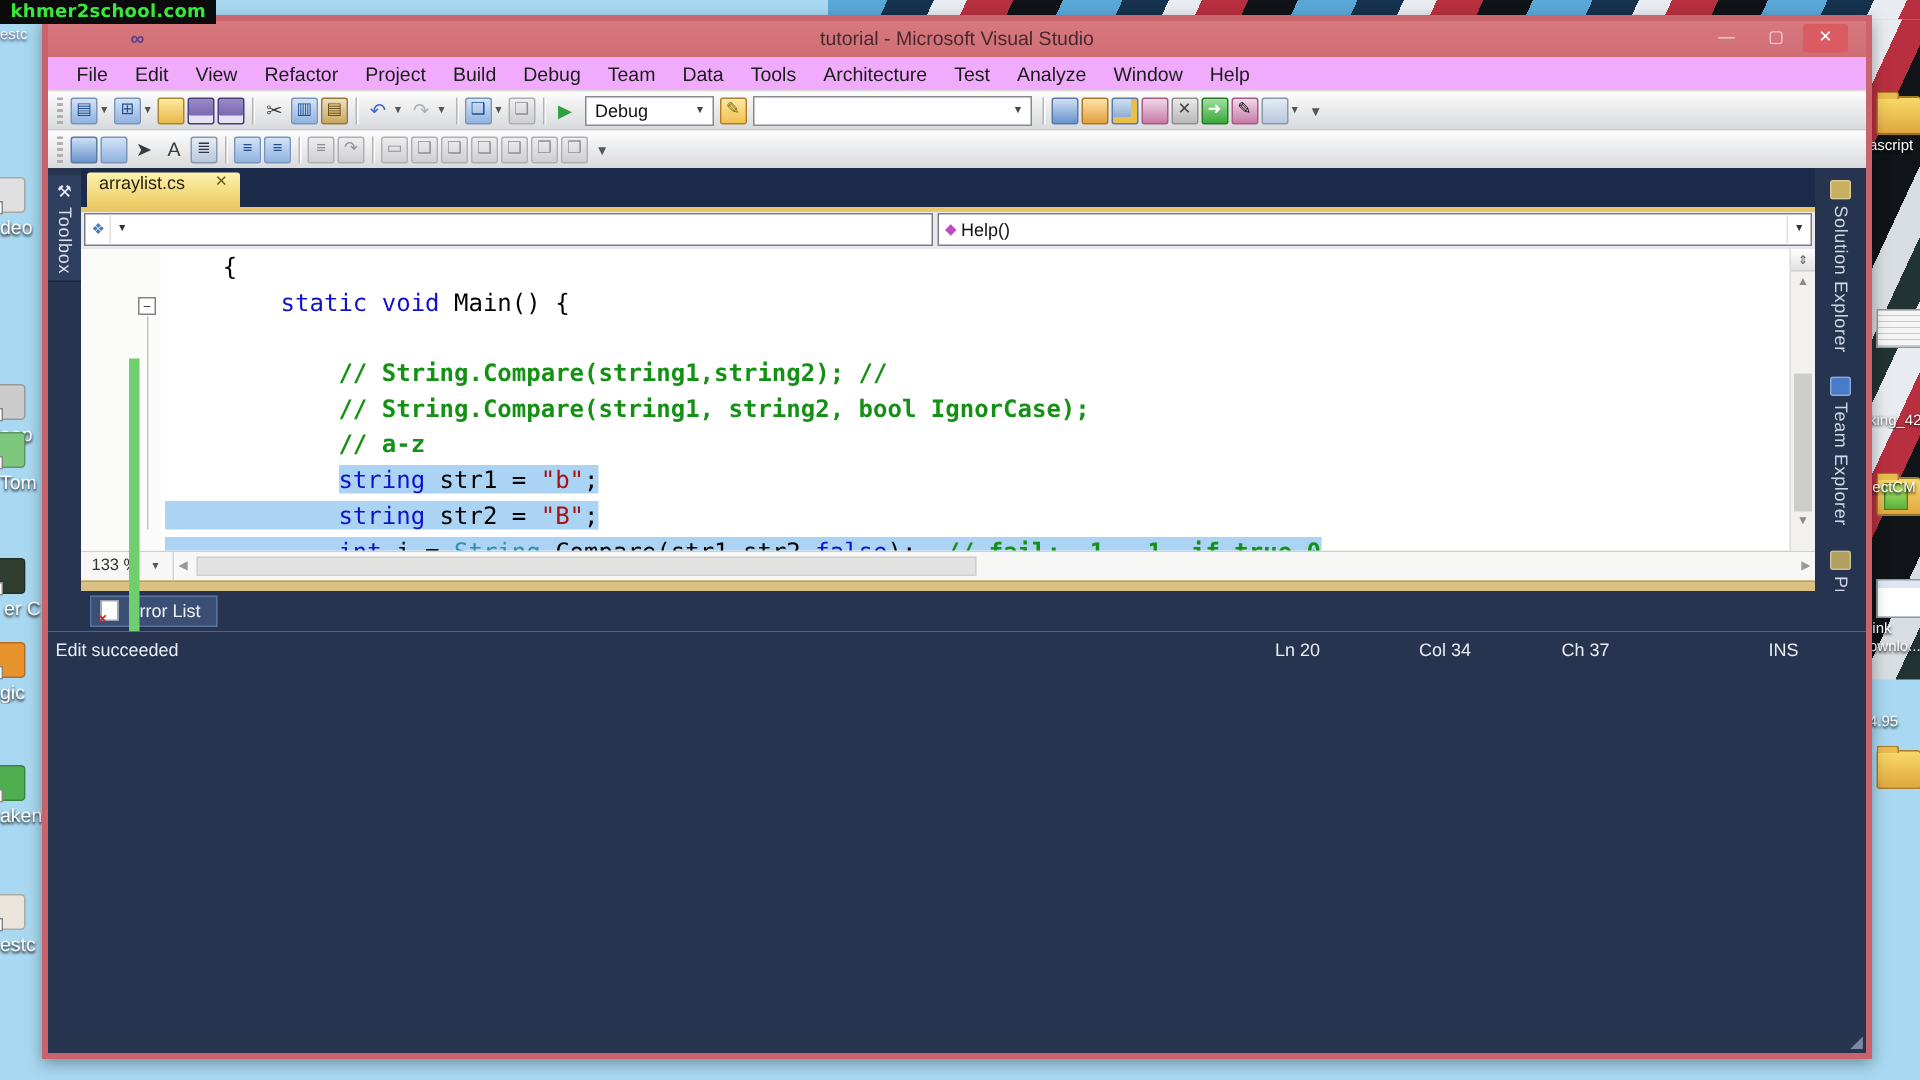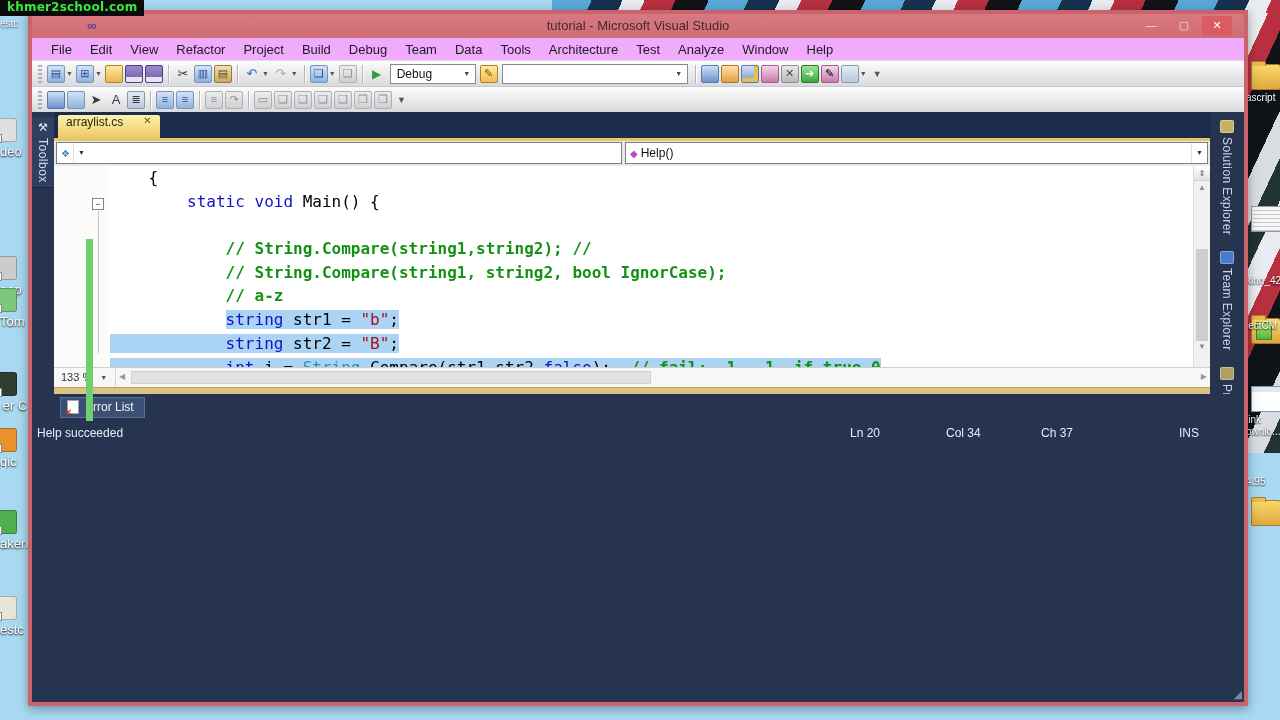--- a/index.html
+++ b/index.html
@@ -359,21 +359,21 @@
     </div>
 
     <div class="errrow">
       <div class="errbtn">
         <span class="erricon"></span>
         <span>Error List</span>
       </div>
     </div>
 
     <div class="statusrow">
-      <span class="status-msg">Help succeeded</span>
+      <span class="status-msg">Edit succeeded</span>
       <span class="st-ln">Ln 20</span>
       <span class="st-col">Col 34</span>
       <span class="st-ch">Ch 37</span>
       <span class="st-ins">INS</span>
       <span class="st-grip">◢</span>
     </div>
   </div>
 </div>
 
 </body></html>

